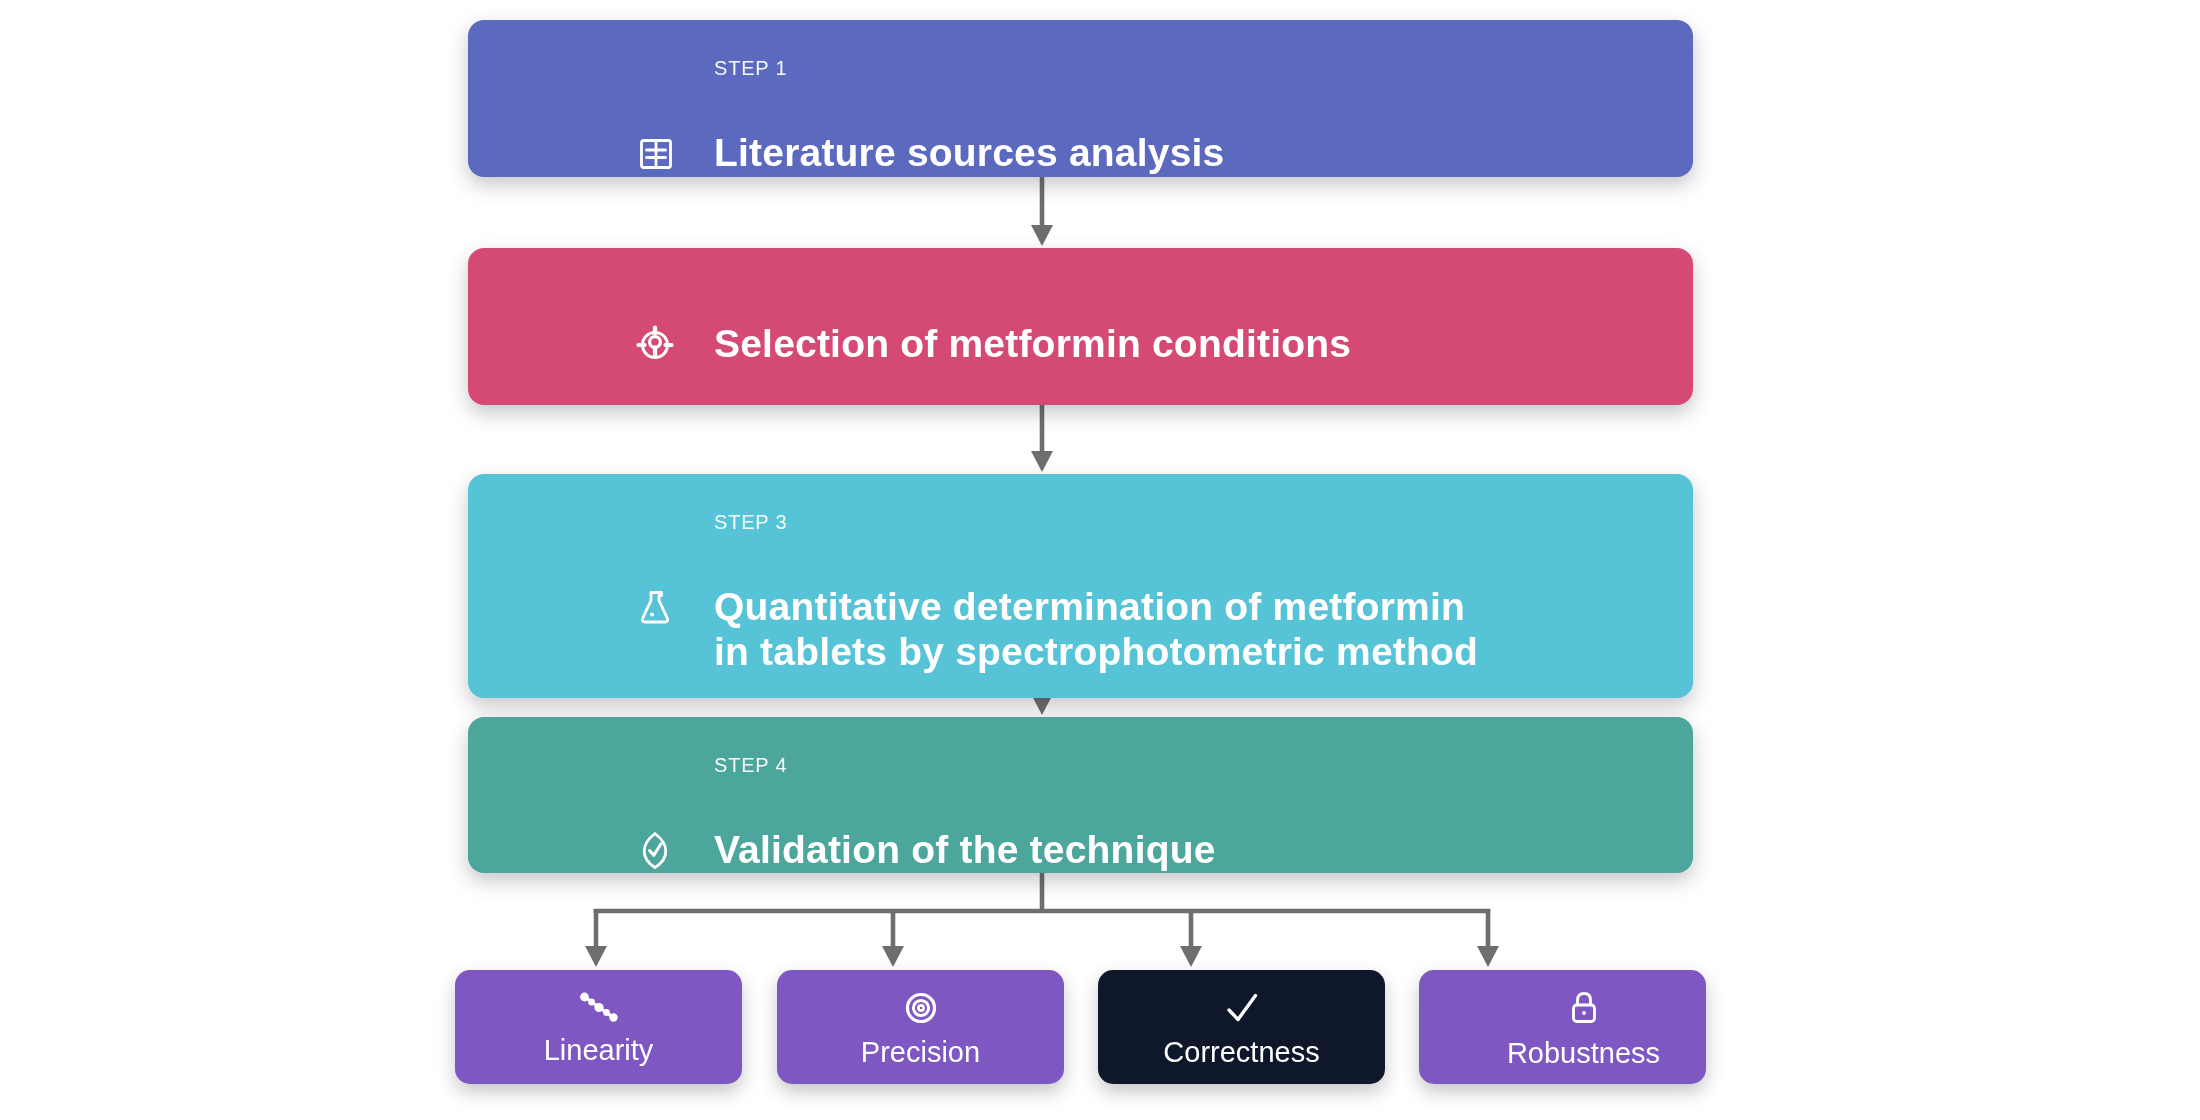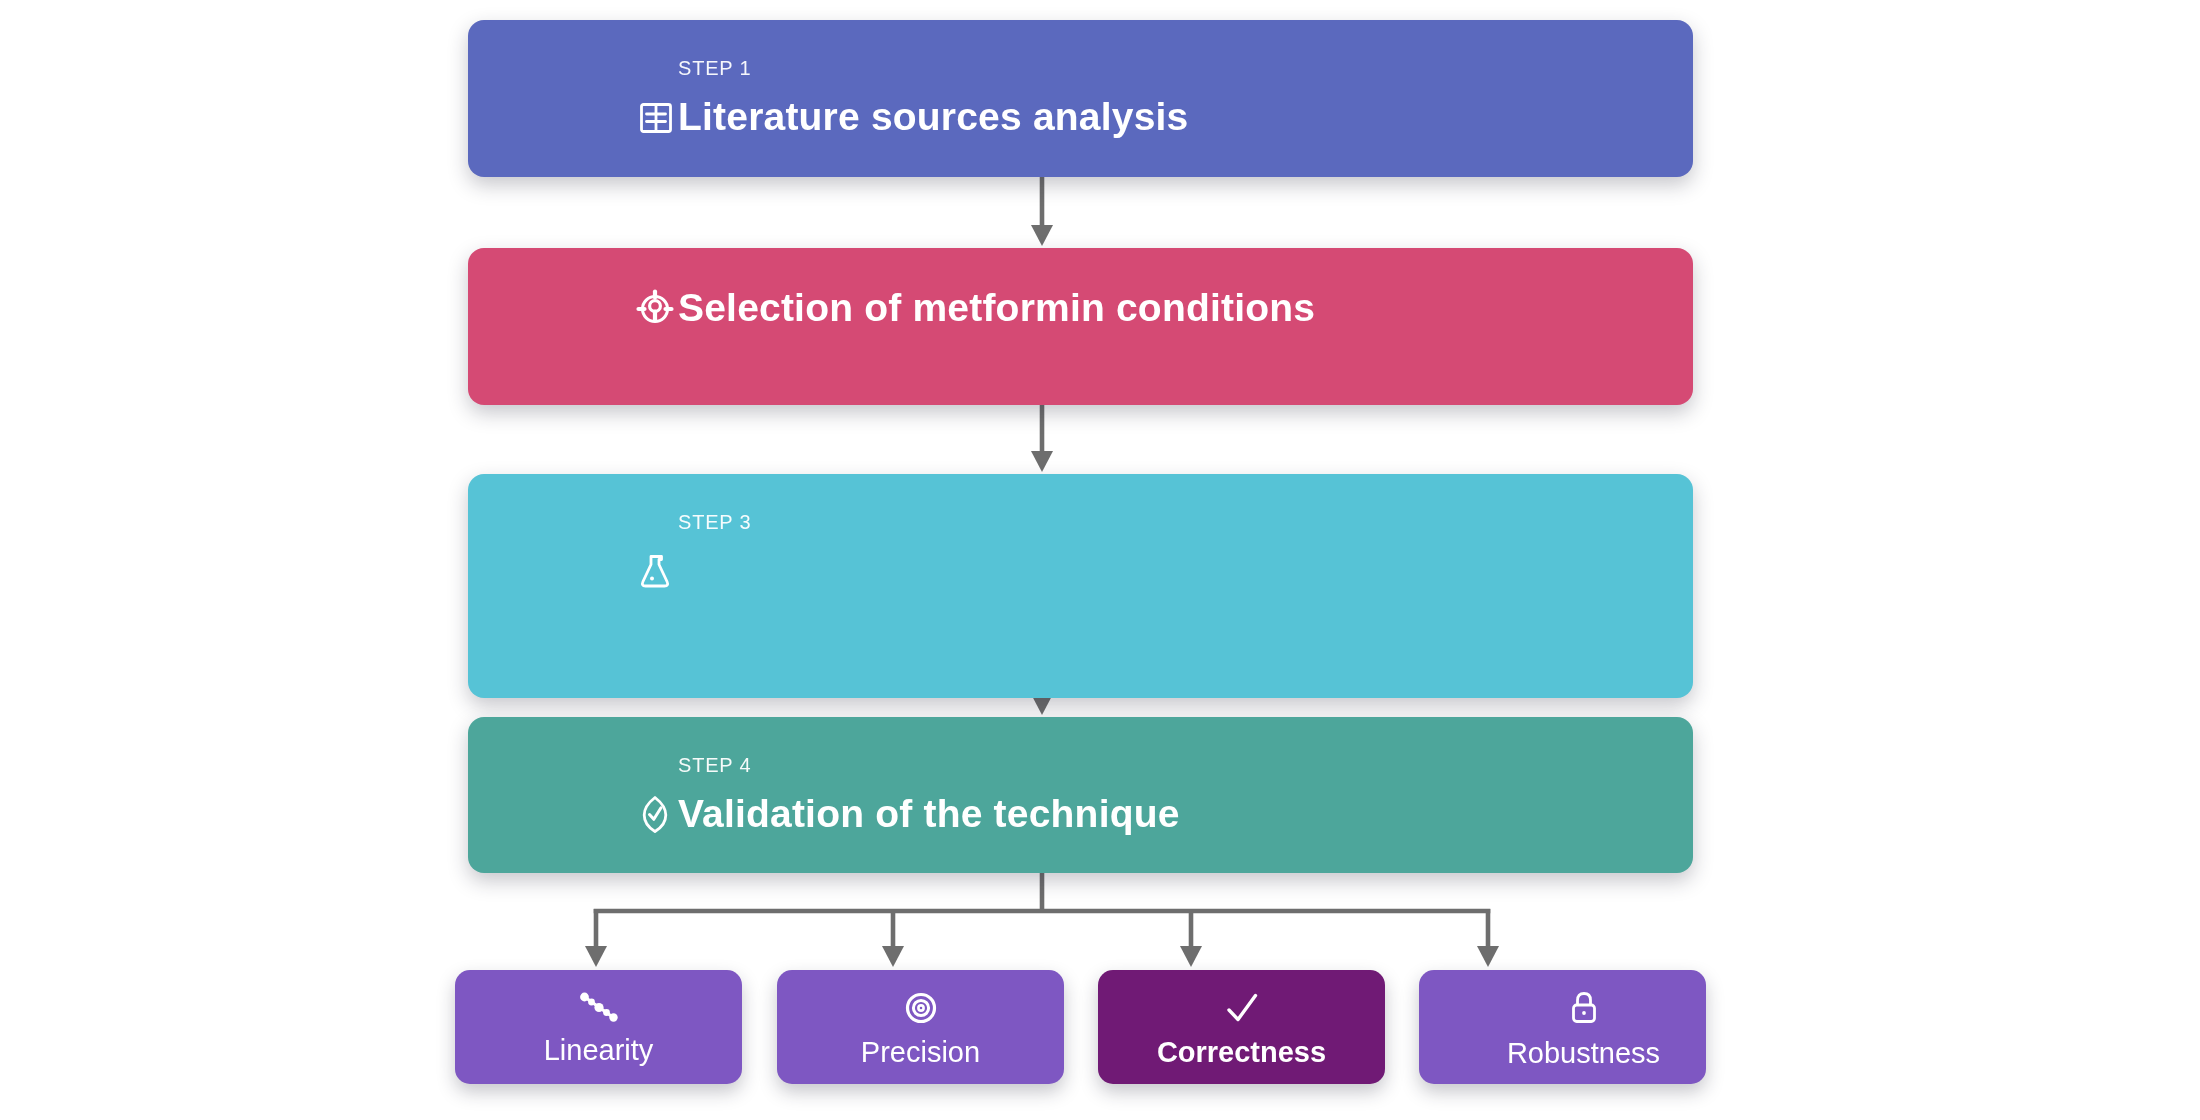--- a/index.html
+++ b/index.html
@@ -21,20 +21,21 @@
     box-shadow:0 8px 20px rgba(30,30,50,.25);
   }
   .s1{top:20px;height:157px;}
   .s2{top:248px;height:157px;}
   .s3{top:474px;height:224px;}
   .s4{top:717px;height:156px;}
   .step-inner{
     display:grid;
     grid-template-columns:43px 1fr;
     padding:37px 50px 0 167px;
+    gap:36px;
   }
   .step-label{
     grid-column:2;grid-row:1;
     font-size:20px;line-height:23px;
     letter-spacing:.8px;
     color:rgba(255,255,255,.95);
     margin:0 0 14px 0;
   }
   .step-icon{grid-column:1;grid-row:2;margin-top:3px;}
   .step-title{
@@ -126,20 +127,22 @@
 
   <section class="step s3" style="background-color: rgb(86, 195, 214);">
     <div class="step-inner">
       <div class="step-label">STEP 3</div>
       <span class="step-icon">
         <svg class="icon" width="40" height="40" viewBox="0 0 40 40" fill="none" stroke="#ffffff" stroke-width="2.8" stroke-linecap="round" stroke-linejoin="round">
           <path d="M19.5 5.5 H26.5 V8.5 H24 V13.5 L32 30.5 Q34 35 29.5 35 H10.5 Q6 35 8 30.5 L16 13.5 V5.5 Z"></path>
           <circle cx="17" cy="27.5" r="2" fill="#ffffff" stroke="none"></circle>
         </svg>
       </span>
+      <h2 class="step-title">Quantitative determination of metformin
+in tablets by spectrophotometric method</h2>
     </div>
   </section>
 
   <section class="step s4" style="background-color: rgb(77, 166, 155);">
     <div class="step-inner">
       <div class="step-label">STEP 4</div>
       <span class="step-icon">
         <svg class="icon" width="40" height="40" viewBox="0 0 40 40" fill="none" stroke="#ffffff" stroke-width="2.8" stroke-linecap="round" stroke-linejoin="round">
           <path d="M20 3.5 C26.8 8.8 30.8 14.5 30.8 21 C30.8 27.8 26.8 33.4 20 37.5 C13.2 33.4 9.2 27.8 9.2 21 C9.2 14.5 13.2 8.8 20 3.5 Z"></path>
           <path d="M14.5 20.5 L18.8 25.3 L26 13.8" stroke-width="3"></path>
@@ -167,21 +170,21 @@
     <span>
       <svg class="icon" width="42" height="42" viewBox="0 0 42 42" fill="none" stroke="#ffffff">
         <circle cx="21" cy="21" r="13.5" stroke-width="3.2"></circle>
         <circle cx="21" cy="21" r="7.6" stroke-width="3"></circle>
         <circle cx="21" cy="21" r="2.6" stroke-width="2.6"></circle>
       </svg>
     </span>
     <div class="vlabel">Precision</div>
   </div>
 
-  <div class="vbox v3" style="background-color: #701a75; font-weight: bold;">
+  <div class="vbox v3" style="background-color: #0f172a;">
     <span>
       <svg class="icon" width="46" height="42" viewBox="0 0 46 42" fill="none" stroke="#ffffff" stroke-width="3.4" stroke-linecap="round" stroke-linejoin="round">
         <path d="M10 23 L19 32.5 L36.5 8.5"></path>
       </svg>
     </span>
     <div class="vlabel">Correctness</div>
   </div>
 
   <div class="vbox v4" style="background-color: rgb(126, 87, 194);">
     <span>

